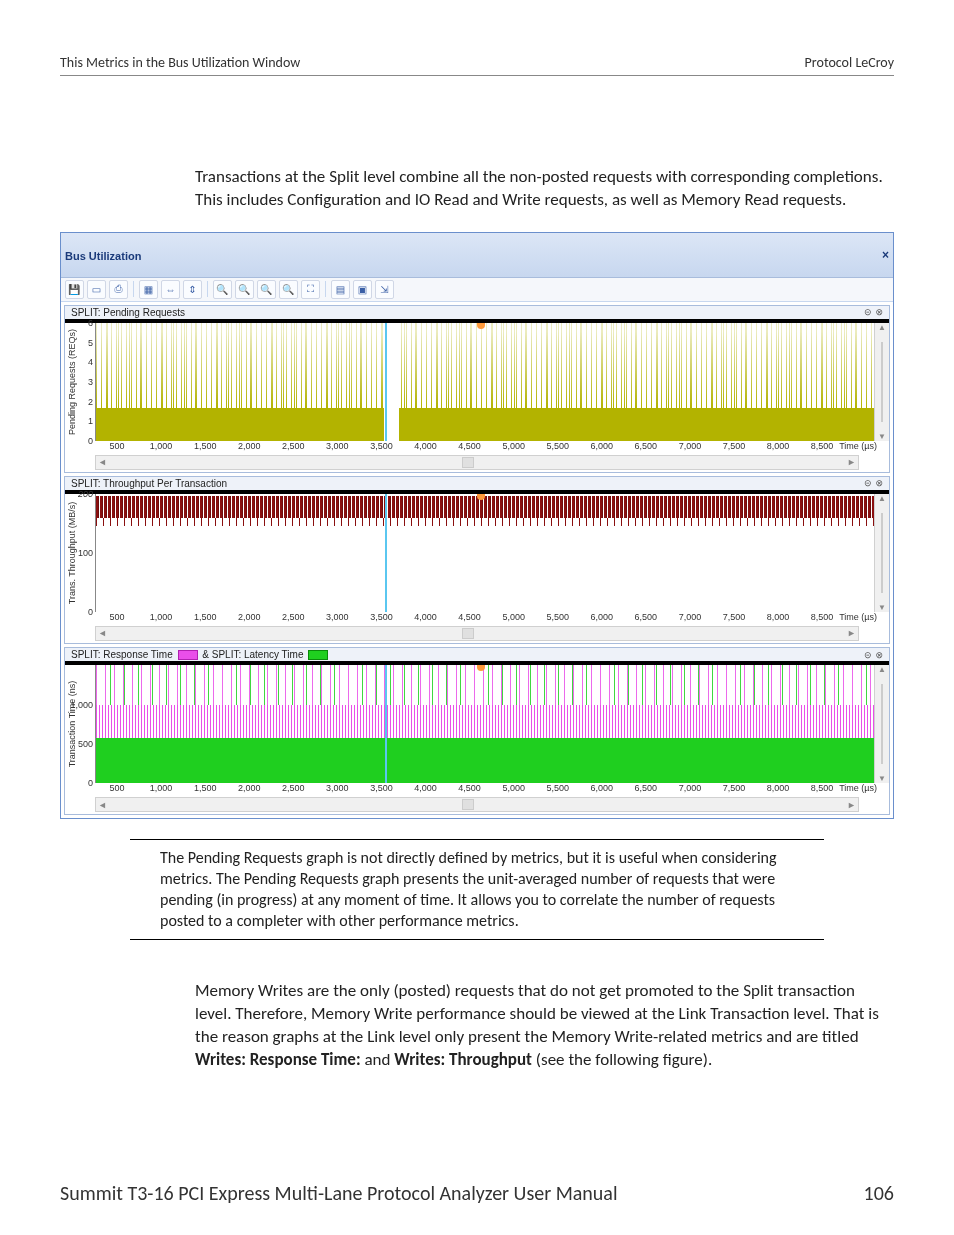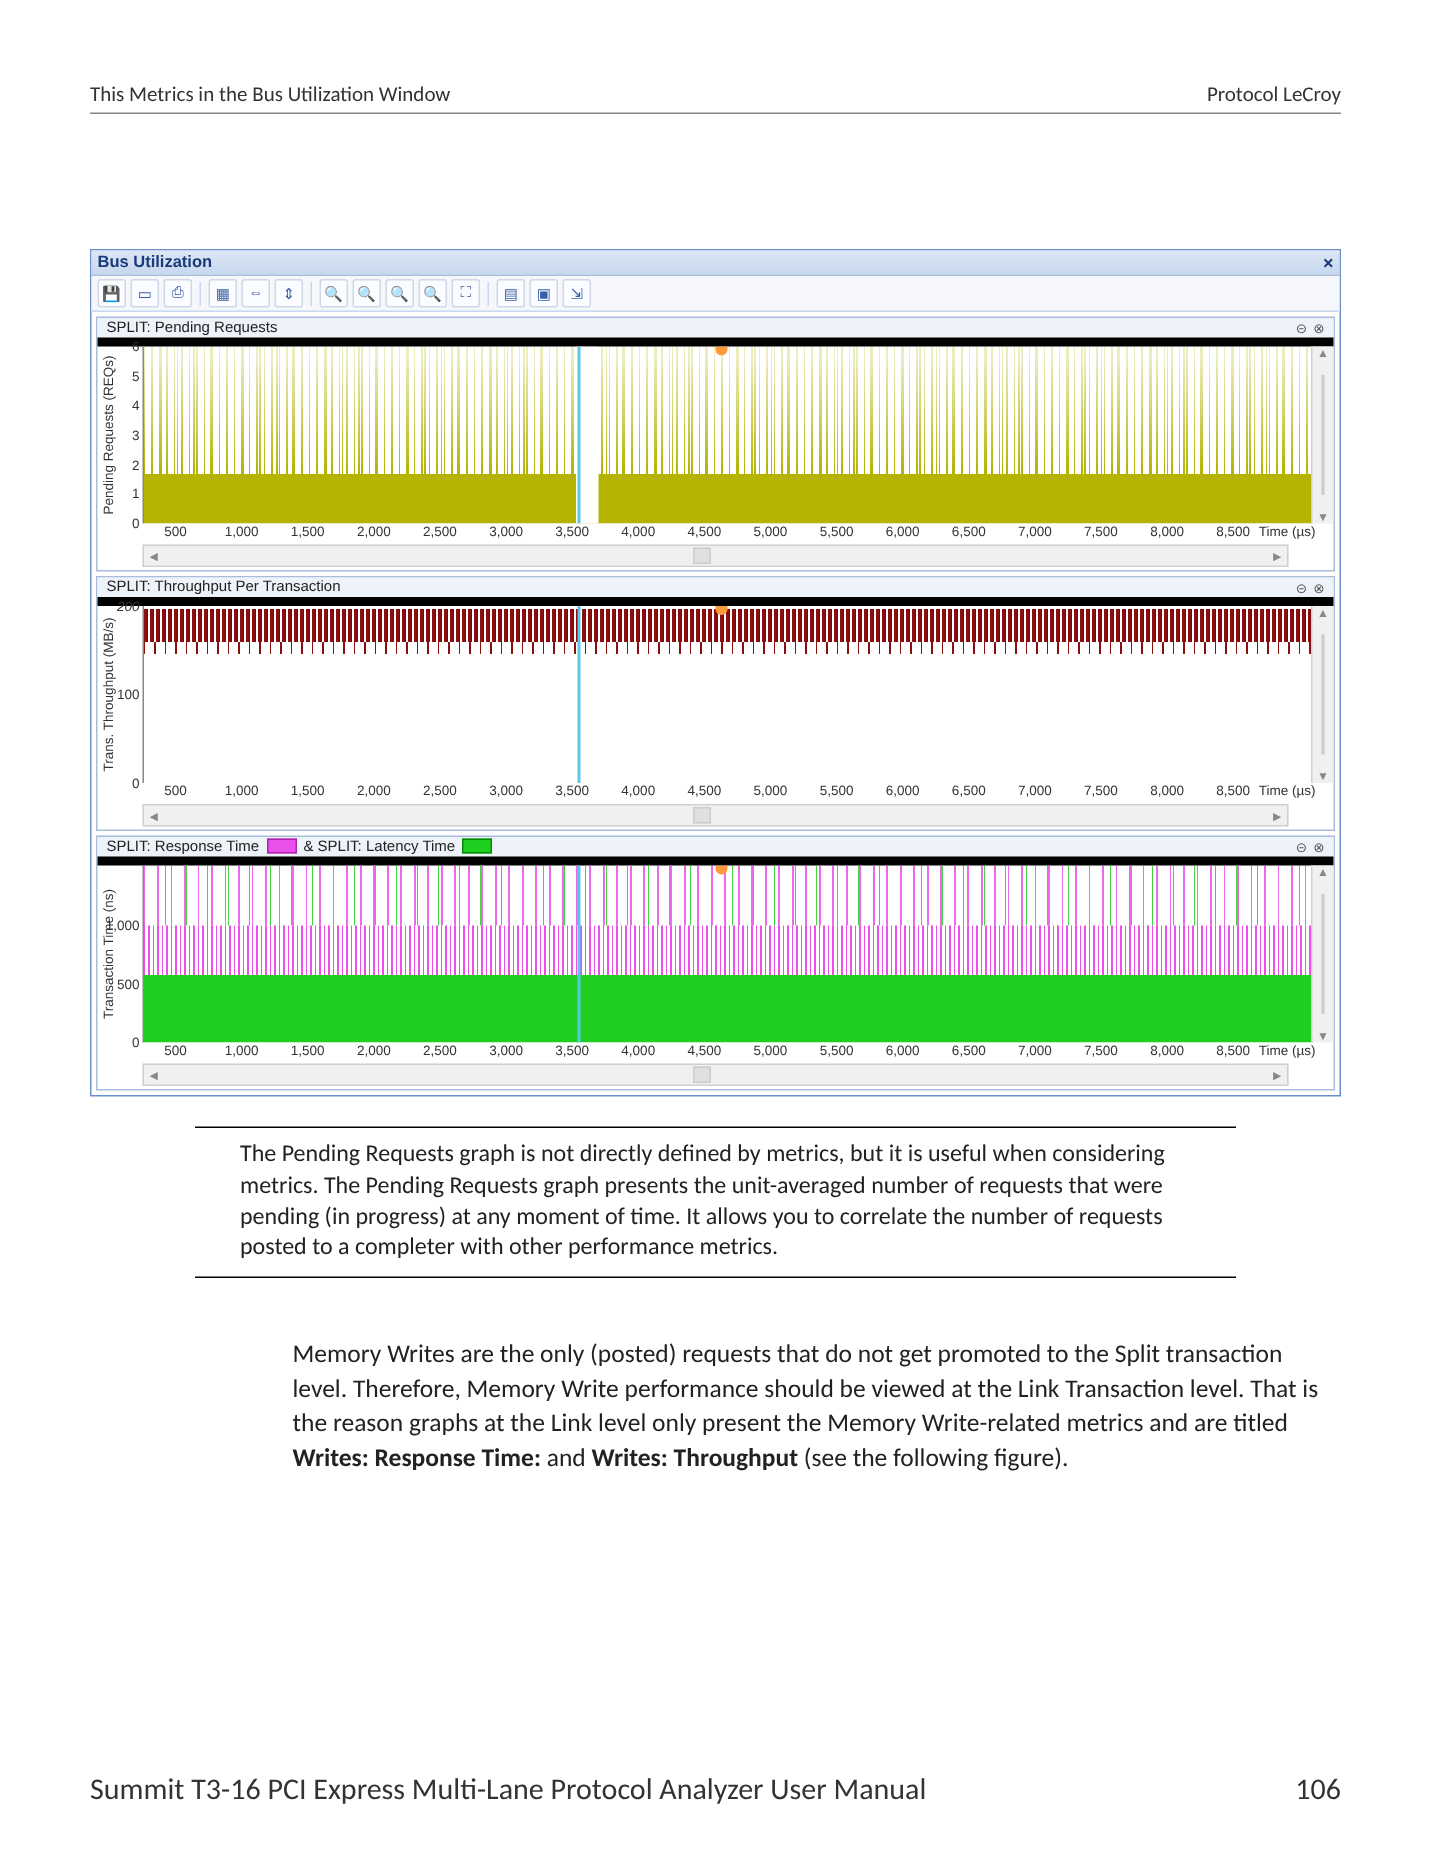--- a/index.html
+++ b/index.html
@@ -58,22 +58,22 @@
     border: 1px solid #6a8fcc;
     font-family: Tahoma, Arial, sans-serif;
     font-size: 10px;
   }
   .bu-title {
     background: linear-gradient(#dce6f6, #c7d7ef);
     color: #1a3a7a;
     font-weight: bold;
     display: flex;
     justify-content: space-between;
-    align-items: center;
-    padding: 1px 4px;
+    align-items: flex-end;
+    padding: 15px 4px;
     border-bottom: 1px solid #a8bcdc;
     font-size: 11px;
   }
   .bu-close { color: #1a3a7a; font-weight: bold; font-size: 12px; }
   .bu-toolbar {
     background: #f5f7fb;
     border-bottom: 1px solid #c7d7ef;
     padding: 2px 4px;
     display: flex;
     gap: 3px;
@@ -94,21 +94,21 @@
   .tb-sep { width: 1px; height: 16px; background: #c7d7ef; margin: 0 2px; }
 
   .pane {
     border: 1px solid #a8bcdc;
     margin: 3px;
     background: #fff;
     position: relative;
   }
   .pane-title {
     background: #eef2f9;
-    border-bottom: 6px solid #000000;
+    border-bottom: 4px solid #000000;
     padding: 1px 6px;
     display: flex;
     justify-content: space-between;
     align-items: center;
     font-size: 10px;
     color: #222;
   }
   .pane-title-icons { display: flex; gap: 4px; color: #555; }
   .pane-title-icons span { font-size: 9px; }
   .pane-body {
@@ -274,20 +274,21 @@
 </head>
 <body>
 
 <div class="page">
   <div class="hdr">
     <span>This Metrics in the Bus Utilization Window</span>
     <span>Protocol LeCroy</span>
   </div>
 
   <div class="body-text">
+    <p>Transactions at the Split level combine all the non-posted requests with corresponding completions. This includes Configuration and IO Read and Write requests, as well as Memory Read requests.</p>
   </div>
 
   <div class="bu-window">
     <div class="bu-title">
       <span>Bus Utilization</span>
       <span class="bu-close">×</span>
     </div>
     <div class="bu-toolbar">
       <span class="tb-btn">💾</span>
       <span class="tb-btn">▭</span>

